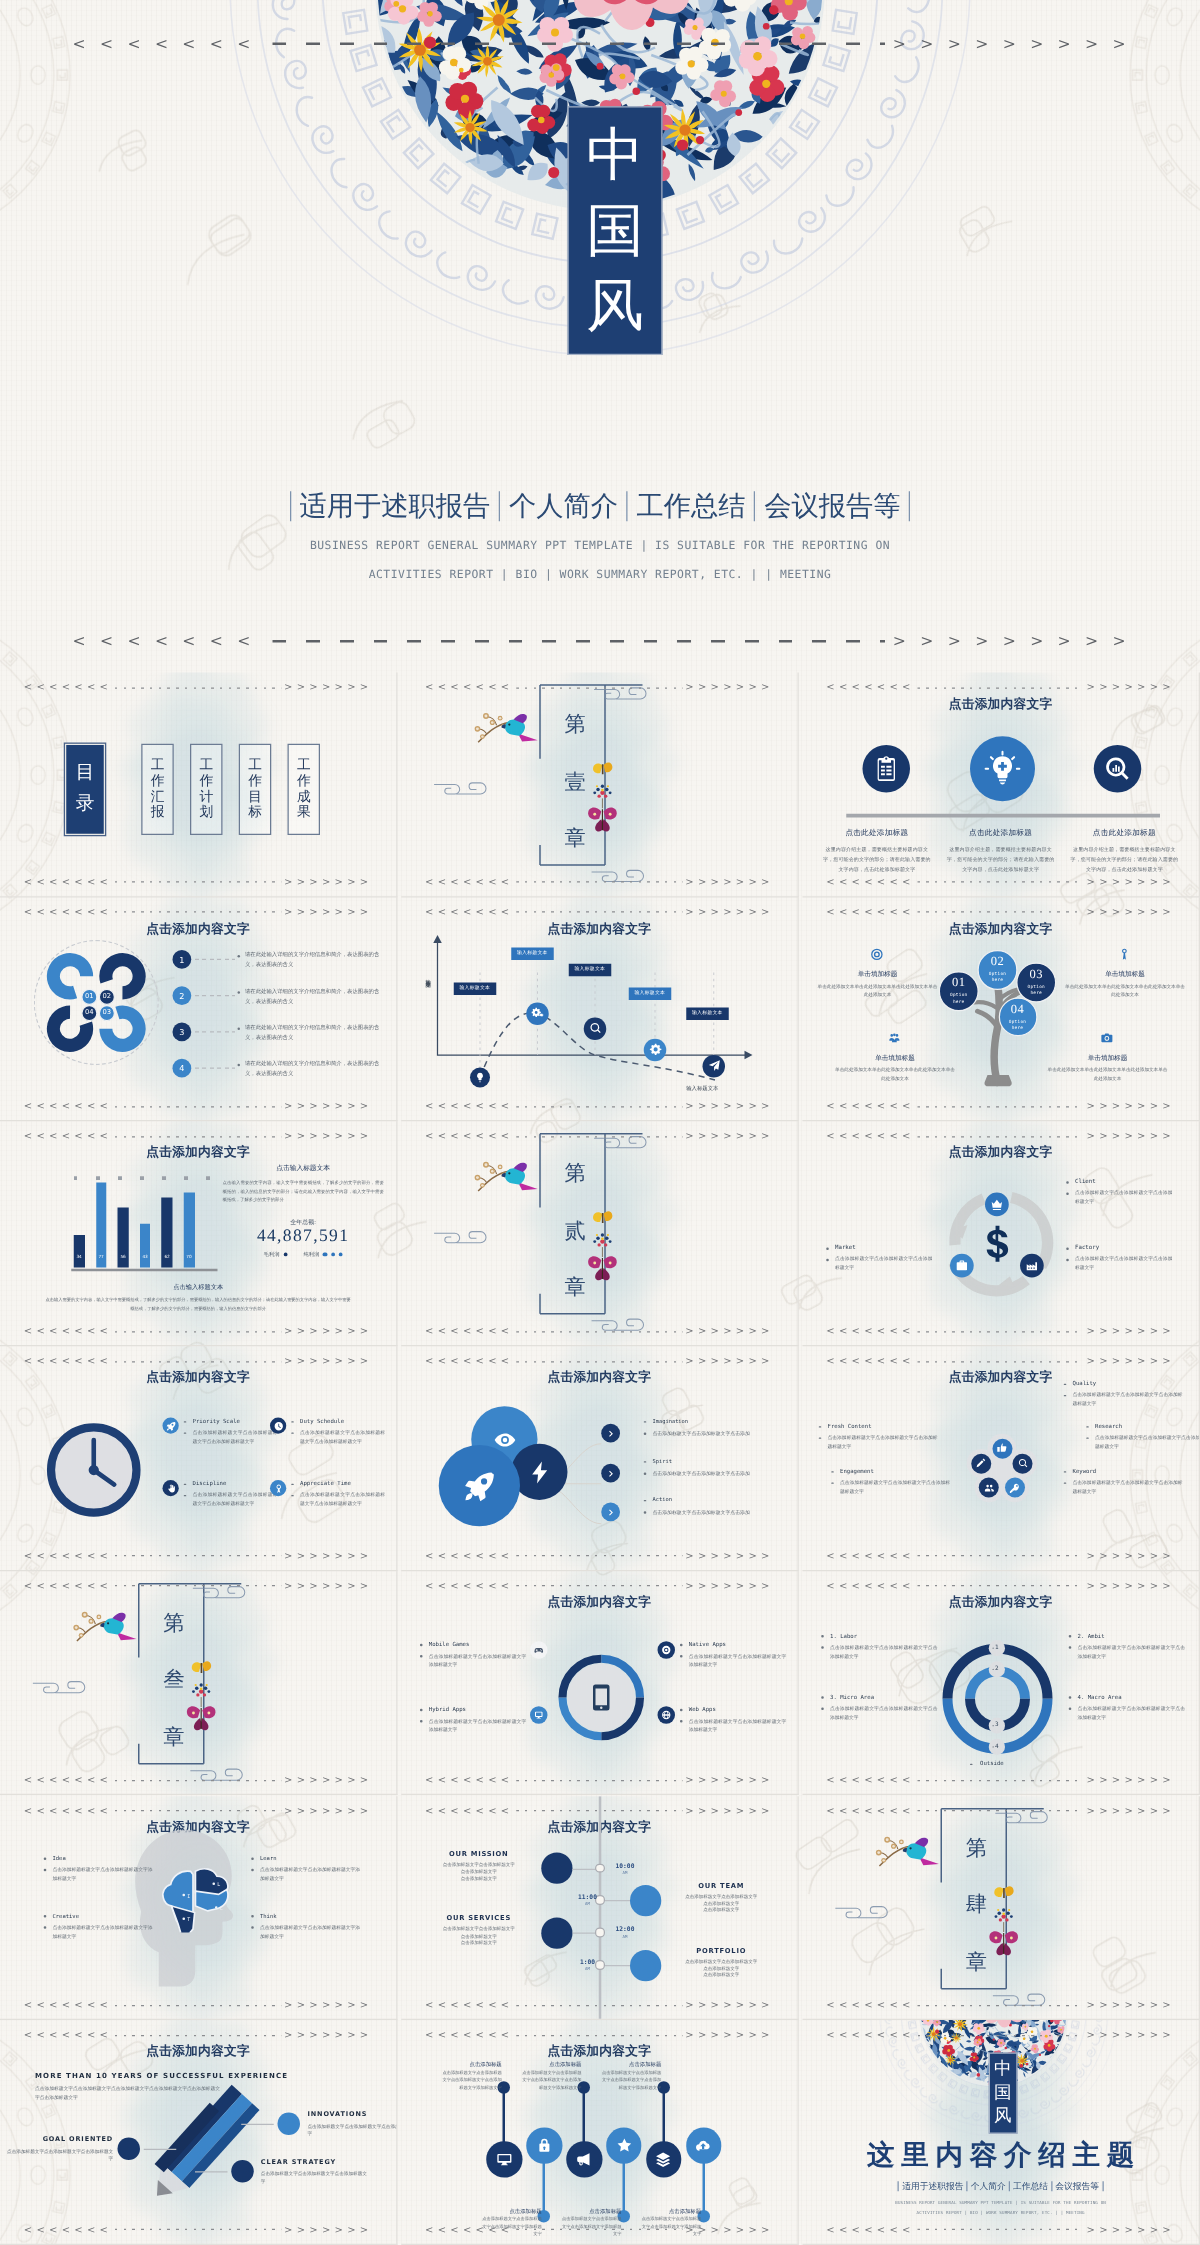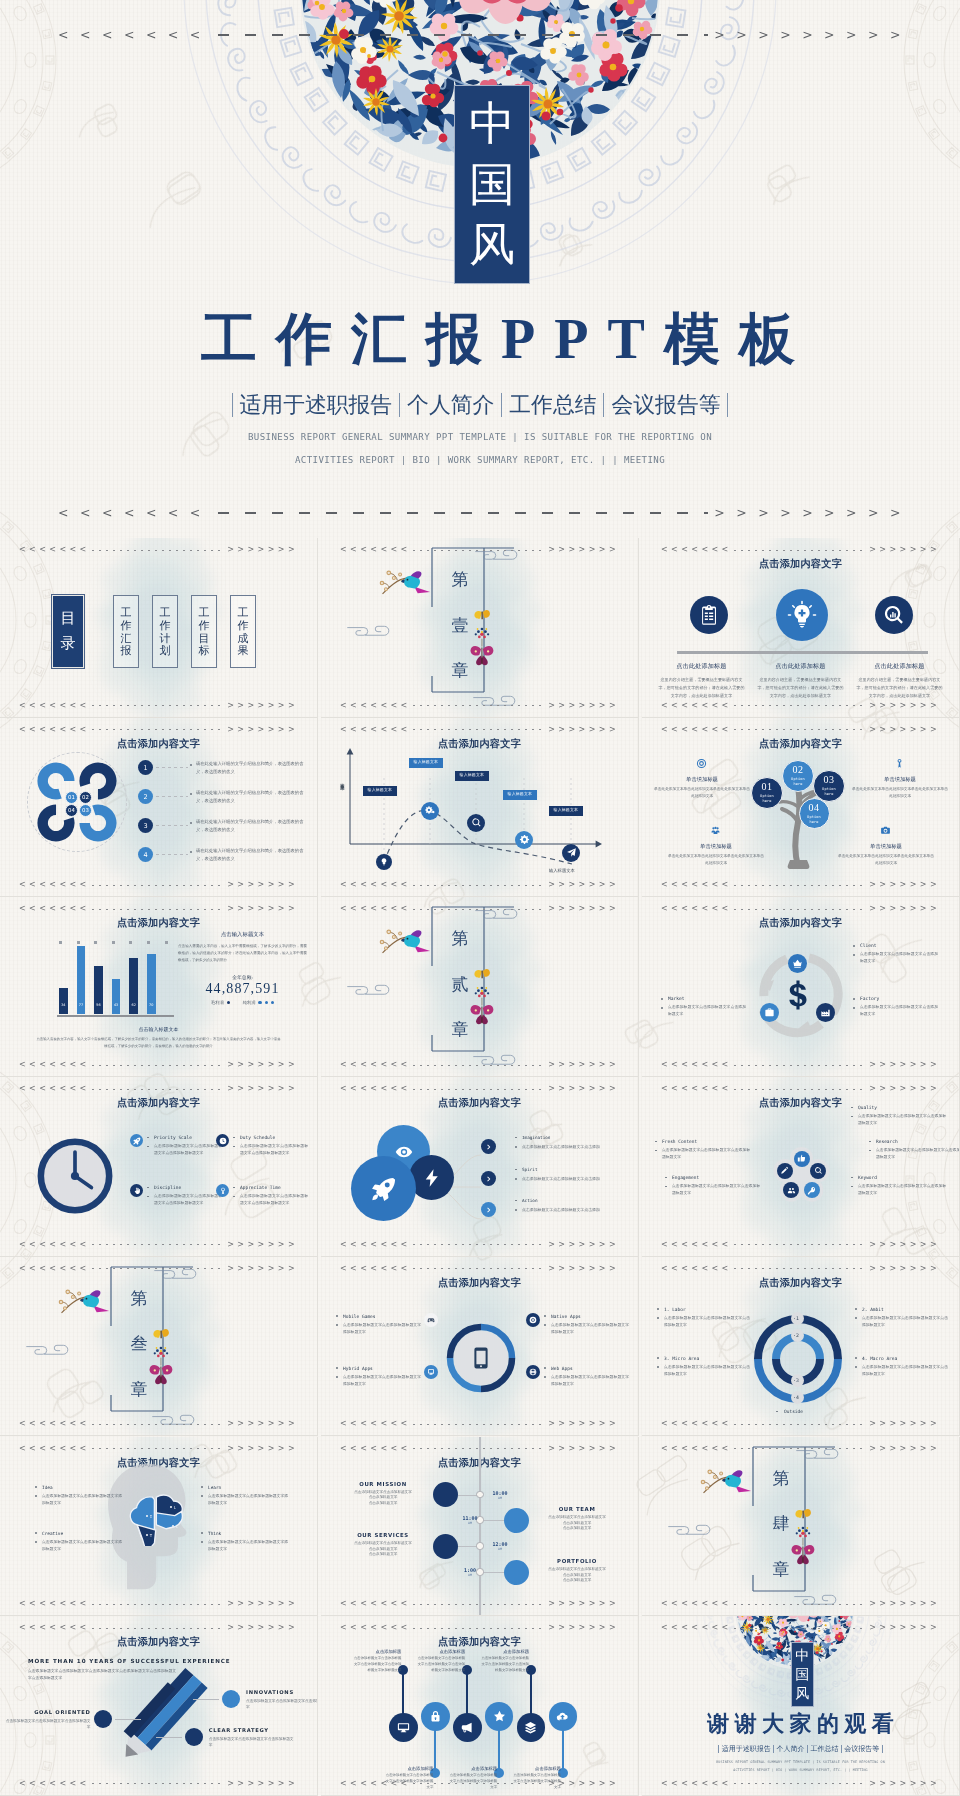--- a/index.html
+++ b/index.html
@@ -1204,21 +1204,20 @@
       <circle cx="480" cy="-12" r="180" fill="#e7ebeb"></circle>
       <g clip-path="url(#bowlclip)">
           <use href="#dInner"></use>
         </g>
     </svg>
     <div class="badge">
       <span>中</span>
       <span>国</span>
       <span>风</span>
     </div>
-    <h1 class="hero-title">工作汇报PPT模板</h1>
     <div class="hero-sub"><span>适用于述职报告</span><span>个人简介</span><span>工作总结</span><span>会议报告等</span></div>
     <div class="hero-en l1">BUSINESS REPORT GENERAL SUMMARY PPT TEMPLATE  |  IS SUITABLE FOR THE REPORTING ON</div>
     <div class="hero-en l2">ACTIVITIES REPORT  |  BIO  |  WORK SUMMARY REPORT, ETC.  |  |  MEETING</div>
     <div class="hero-rule t">
       <span class="lc">&lt;&lt;&lt;&lt;&lt;&lt;&lt;</span>
       <span class="dl"></span>
       <span class="rc">&gt;&gt;&gt;&gt;&gt;&gt;&gt;&gt;&gt;</span>
     </div>
     <div class="hero-rule b">
       <span class="lc">&lt;&lt;&lt;&lt;&lt;&lt;&lt;</span>
@@ -2476,21 +2475,21 @@
             <g transform="translate(153 -6) scale(.333) translate(-480 12)">
               <use href="#dInner"></use>
             </g>
           </g>
         </svg></div>
       <div class="tk-badge">
         <span>中</span>
         <span>国</span>
         <span>风</span>
       </div>
-      <div class="tk-title">谢谢大家的观看</div>
+      <div class="tk-title">这里内容介绍主题</div>
       <div class="tk-sub"><span>适用于述职报告</span><span>个人简介</span><span>工作总结</span><span>会议报告等</span></div>
       <div class="tk-en e1">BUSINESS REPORT GENERAL SUMMARY PPT TEMPLATE  |  IS SUITABLE FOR THE REPORTING ON</div>
       <div class="tk-en e2">ACTIVITIES REPORT  |  BIO  |  WORK SUMMARY REPORT, ETC.  |  |  MEETING</div>
       <div class="arule bottom">
         <span class="lchev">&lt;&lt;&lt;&lt;&lt;&lt;&lt;</span>
         <span class="dots"></span>
         <span class="rchev">&gt;&gt;&gt;&gt;&gt;&gt;&gt;</span>
       </div>
     </div>
 <div class="paper"></div>

